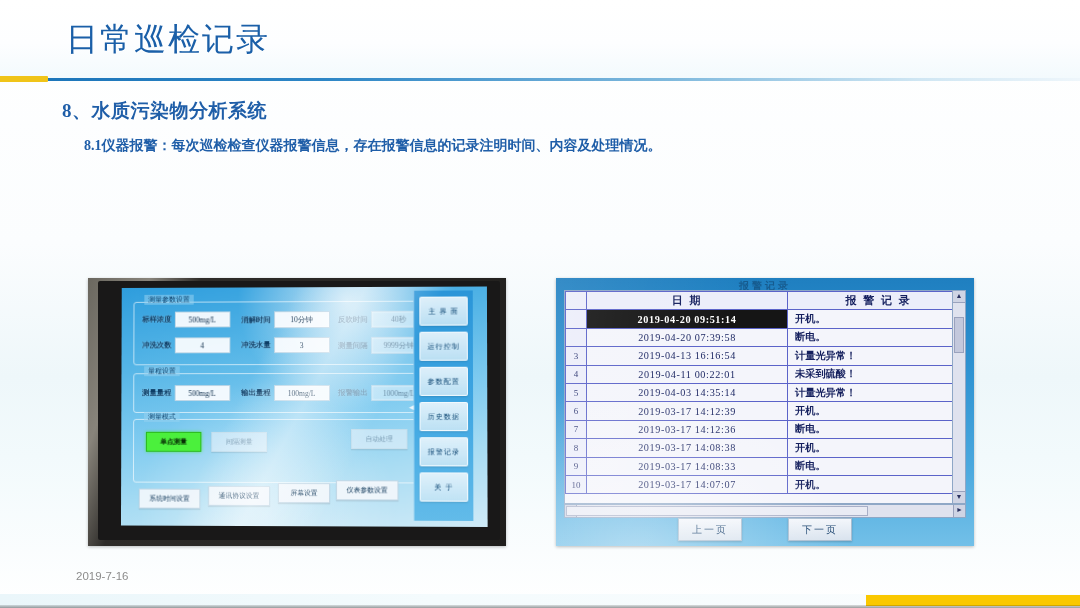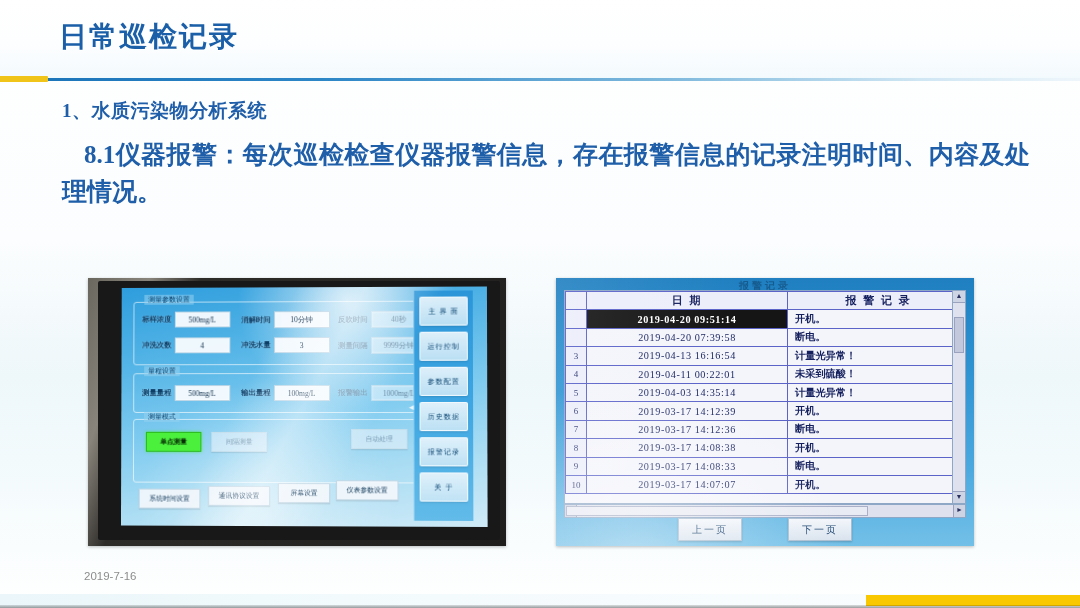--- a/index.html
+++ b/index.html
@@ -21,25 +21,25 @@
 
   
   .header-area {
     position: absolute;
     left: 0; top: 0;
     width: 1080px; height: 78px;
     background: linear-gradient(180deg,#ffffff 0%, #fdfeff 55%, #f3fafd 100%);
   }
   .slide-title {
     position: absolute;
-    left: 59px;
+    left: 66px;
     top: 18px;
     font-family: "Liberation Serif", "DejaVu Serif", serif;
-    font-size: 28px;
-    font-weight: bold;
+    font-size: 32px;
+    font-weight: normal;
     letter-spacing: 2px;
     color: #1a5fa8;
     text-shadow: 0 1px 0 rgba(255,255,255,0.8);
   }
   .divider {
     position: absolute;
     left: 0; top: 76px;
     width: 1080px; height: 6px;
   }
   .divider .blue-line {
@@ -68,21 +68,21 @@
     font-weight: bold;
     text-shadow: 0 1px 0 rgba(255,255,255,0.7);
   }
   .para-head {
     margin: 10px 0 0 62px;
     font-size: 19px;
     letter-spacing: 0.5px;
   }
   .para-body {
     margin: 12px 50px 0 62px;
-    font-size: 25px;
+    font-size: 14px;
     line-height: 1.48;
     text-indent: 22px;
     text-align: justify;
   }
 
   
   .photos {
     position: absolute;
     left: 0; top: 278px;
     width: 1080px; height: 268px;
@@ -327,21 +327,21 @@
     position: absolute; inset: 0;
     background:
       radial-gradient(ellipse at 20% 105%, rgba(255,255,255,0.45) 0%, rgba(255,255,255,0) 45%),
       linear-gradient(100deg, rgba(255,255,255,0.10) 0%, rgba(255,255,255,0.0) 40%);
     pointer-events: none;
   }
 
   
   .footer-date {
     position: absolute;
-    left: 84px; top: 570px;
+    left: 76px; top: 570px;
     font-size: 11.5px;
     color: #8c8c8c;
     font-family: "Liberation Sans", sans-serif;
   }
   .footer-bar {
     position: absolute;
     left: 0; bottom: 0; width: 1080px; height: 14px;
     background: linear-gradient(90deg,#eaf6fa 0%, #f4fbfd 40%, #fbfdfe 100%);
   }
   .footer-yellow {
@@ -362,21 +362,21 @@
 
   <div class="header-area">
     <div class="slide-title">日常巡检记录</div>
   </div>
   <div class="divider">
     <div class="blue-line"></div>
     <div class="yellow-tab"></div>
   </div>
 
   <div class="body-text">
-    <div class="para para-head">1、水质污染物分析系统</div>
+    <div class="para para-head">8、水质污染物分析系统</div>
     <div class="para para-body">8.1仪器报警：每次巡检检查仪器报警信息，存在报警信息的记录注明时间、内容及处理情况。</div>
   </div>
 
   <div class="photos">
 
     <div class="photo photo-left">
       <div class="dev-frame">
         <div class="dev-bezel">
           <div class="dev-screen">
 

